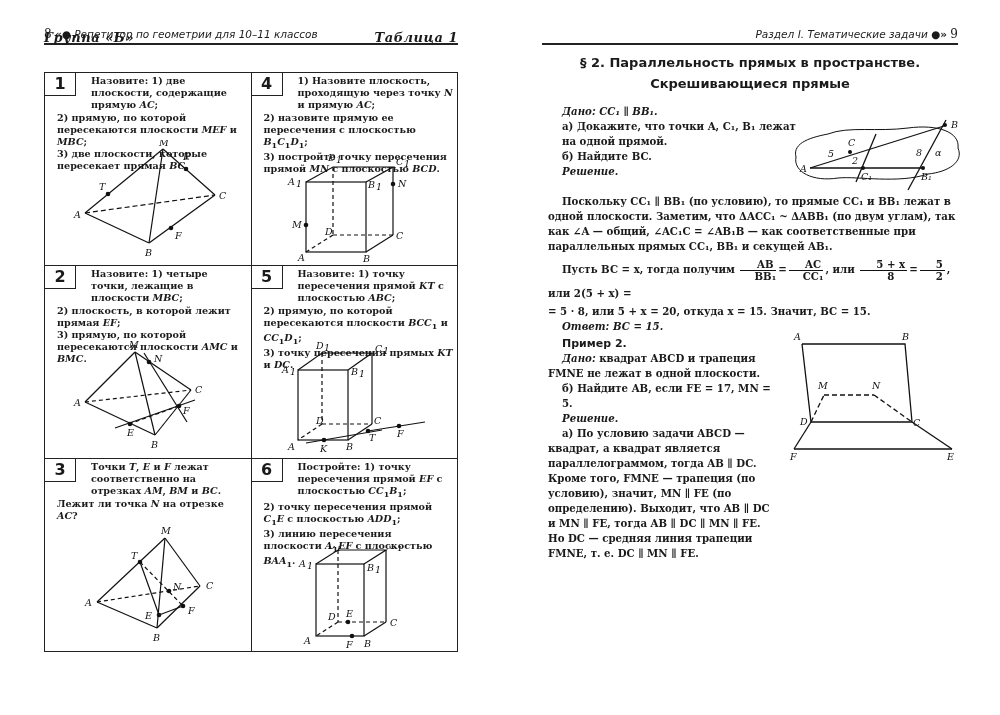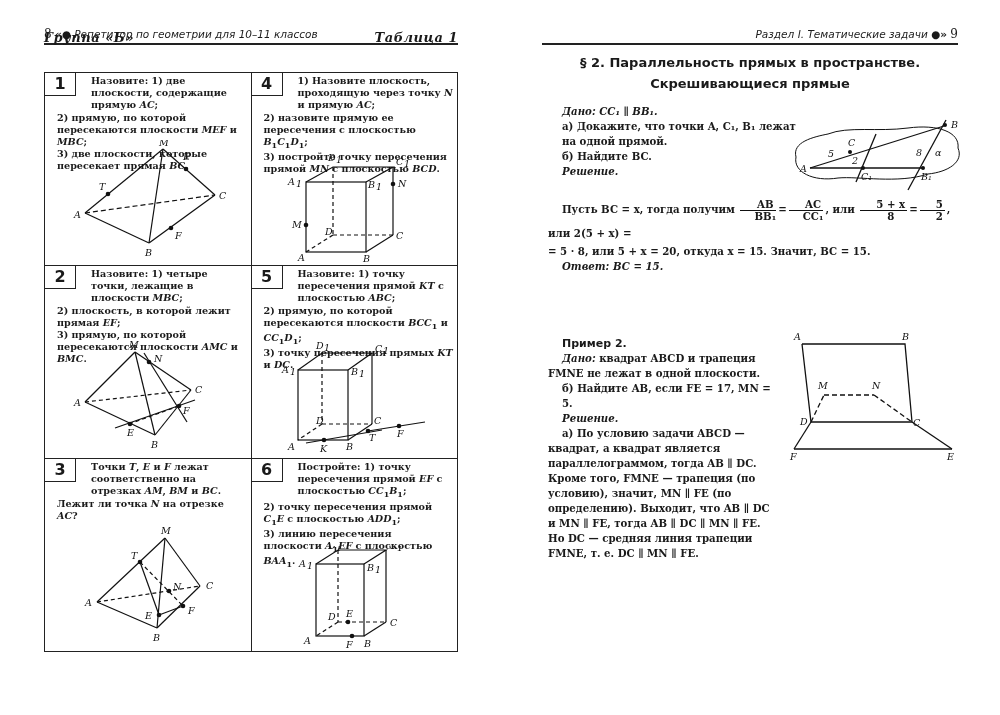--- a/index.html
+++ b/index.html
@@ -327,20 +327,21 @@
     <text x="12" y="60">A</text>
     <text x="73" y="68">C₁</text>
     <text x="133" y="68">B₁</text>
     <text x="40" y="45" font-style="normal">5</text>
     <text x="64" y="52" font-style="normal">2</text>
     <text x="128" y="44" font-style="normal">8</text>
     <text x="147" y="44">α</text>
   </svg>
 
   <div class="txt" style="left:48px;top:194px;width:420px;">
+    <div style="text-indent:14px;">Поскольку CC₁ ∥ BB₁ (по условию), то прямые CC₁ и BB₁ лежат в одной плоскости. Заметим, что ΔACC₁ ~ ΔABB₁ (по двум углам), так как ∠A — общий, ∠AC₁C = ∠AB₁B — как соответственные при параллельных прямых CC₁, BB₁ и секущей AB₁.</div>
     <div style="text-indent:14px;margin-top:4px;line-height:22px;">
       <span>Пусть BC = x, тогда получим</span>
       <span class="frac"><span class="n">AB</span><span>BB₁</span></span>=<span class="frac"><span class="n">AC</span><span>CC₁</span></span><span>, или</span>
       <span class="frac"><span class="n">5 + x</span><span>8</span></span>=<span class="frac"><span class="n">5</span><span>2</span></span><span>, или 2(5 + x) =</span>
     </div>
     <div>= 5 · 8, или 5 + x = 20, откуда x = 15. Значит, BC = 15.</div>
     <div style="padding-left:14px;"><span class="it">Ответ:</span> <span class="it">BC = 15.</span></div>
   </div>
 
   <div class="txt" style="left:48px;top:336px;width:232px;">

